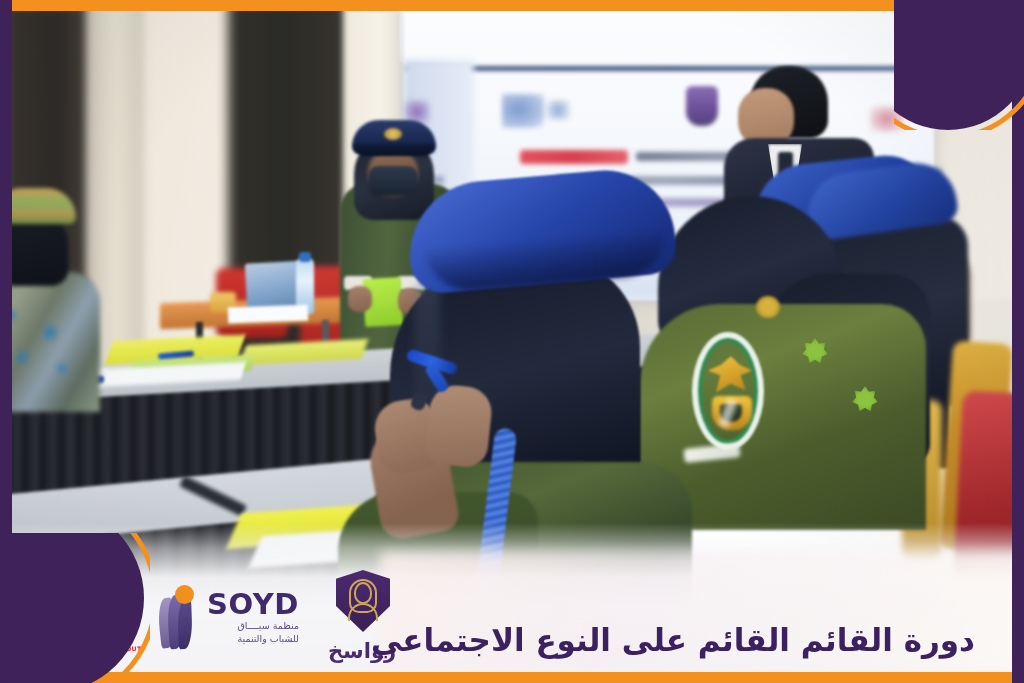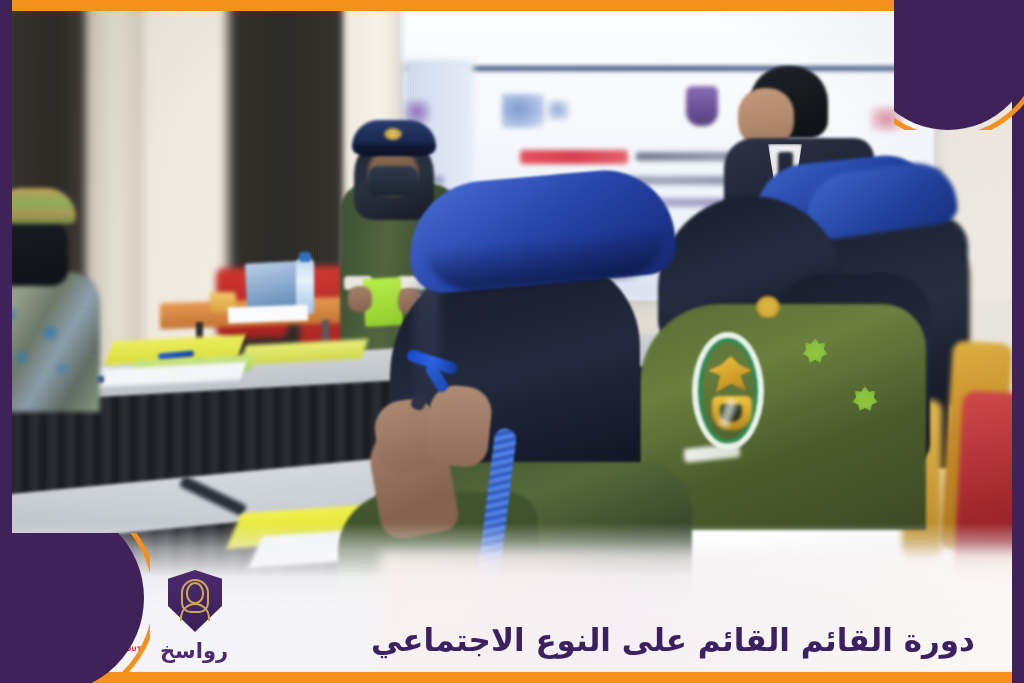--- a/index.html
+++ b/index.html
@@ -636,20 +636,33 @@
       <div class="gwq-p1"></div>
       <div class="gwq-p1f"></div>
       <div class="gwq-p2b"></div>
       <div class="gwq-p2"></div>
       <div class="gwq-p2f"></div>
       <div class="gwq-slash"></div>
       <div class="gwq-top-ar">أجيال بلا قات</div>
       <div class="gwq-bot-en">GENERATIONS WITHOUT QAT</div>
     </div>
 
+    <div class="logo-soyd">
+      <div class="soyd-mark">
+        <div class="soyd-f1"></div>
+        <div class="soyd-f2"></div>
+        <div class="soyd-f3"></div>
+        <div class="soyd-dot"></div>
+      </div>
+      <div class="soyd-txt">
+        <div class="soyd-name">SOYD</div>
+        <div class="soyd-ar1">منظمة سيــــاق</div>
+        <div class="soyd-ar2">للشباب والتنمية</div>
+      </div>
+    </div>
 
     <div class="logo-raw">
       <div class="raw-shield"></div>
       <div class="raw-shld2"></div>
       <div class="raw-head"></div>
       <div class="raw-shoulders"></div>
       <div class="raw-word">رواسخ</div>
     </div>
   </div>
 

